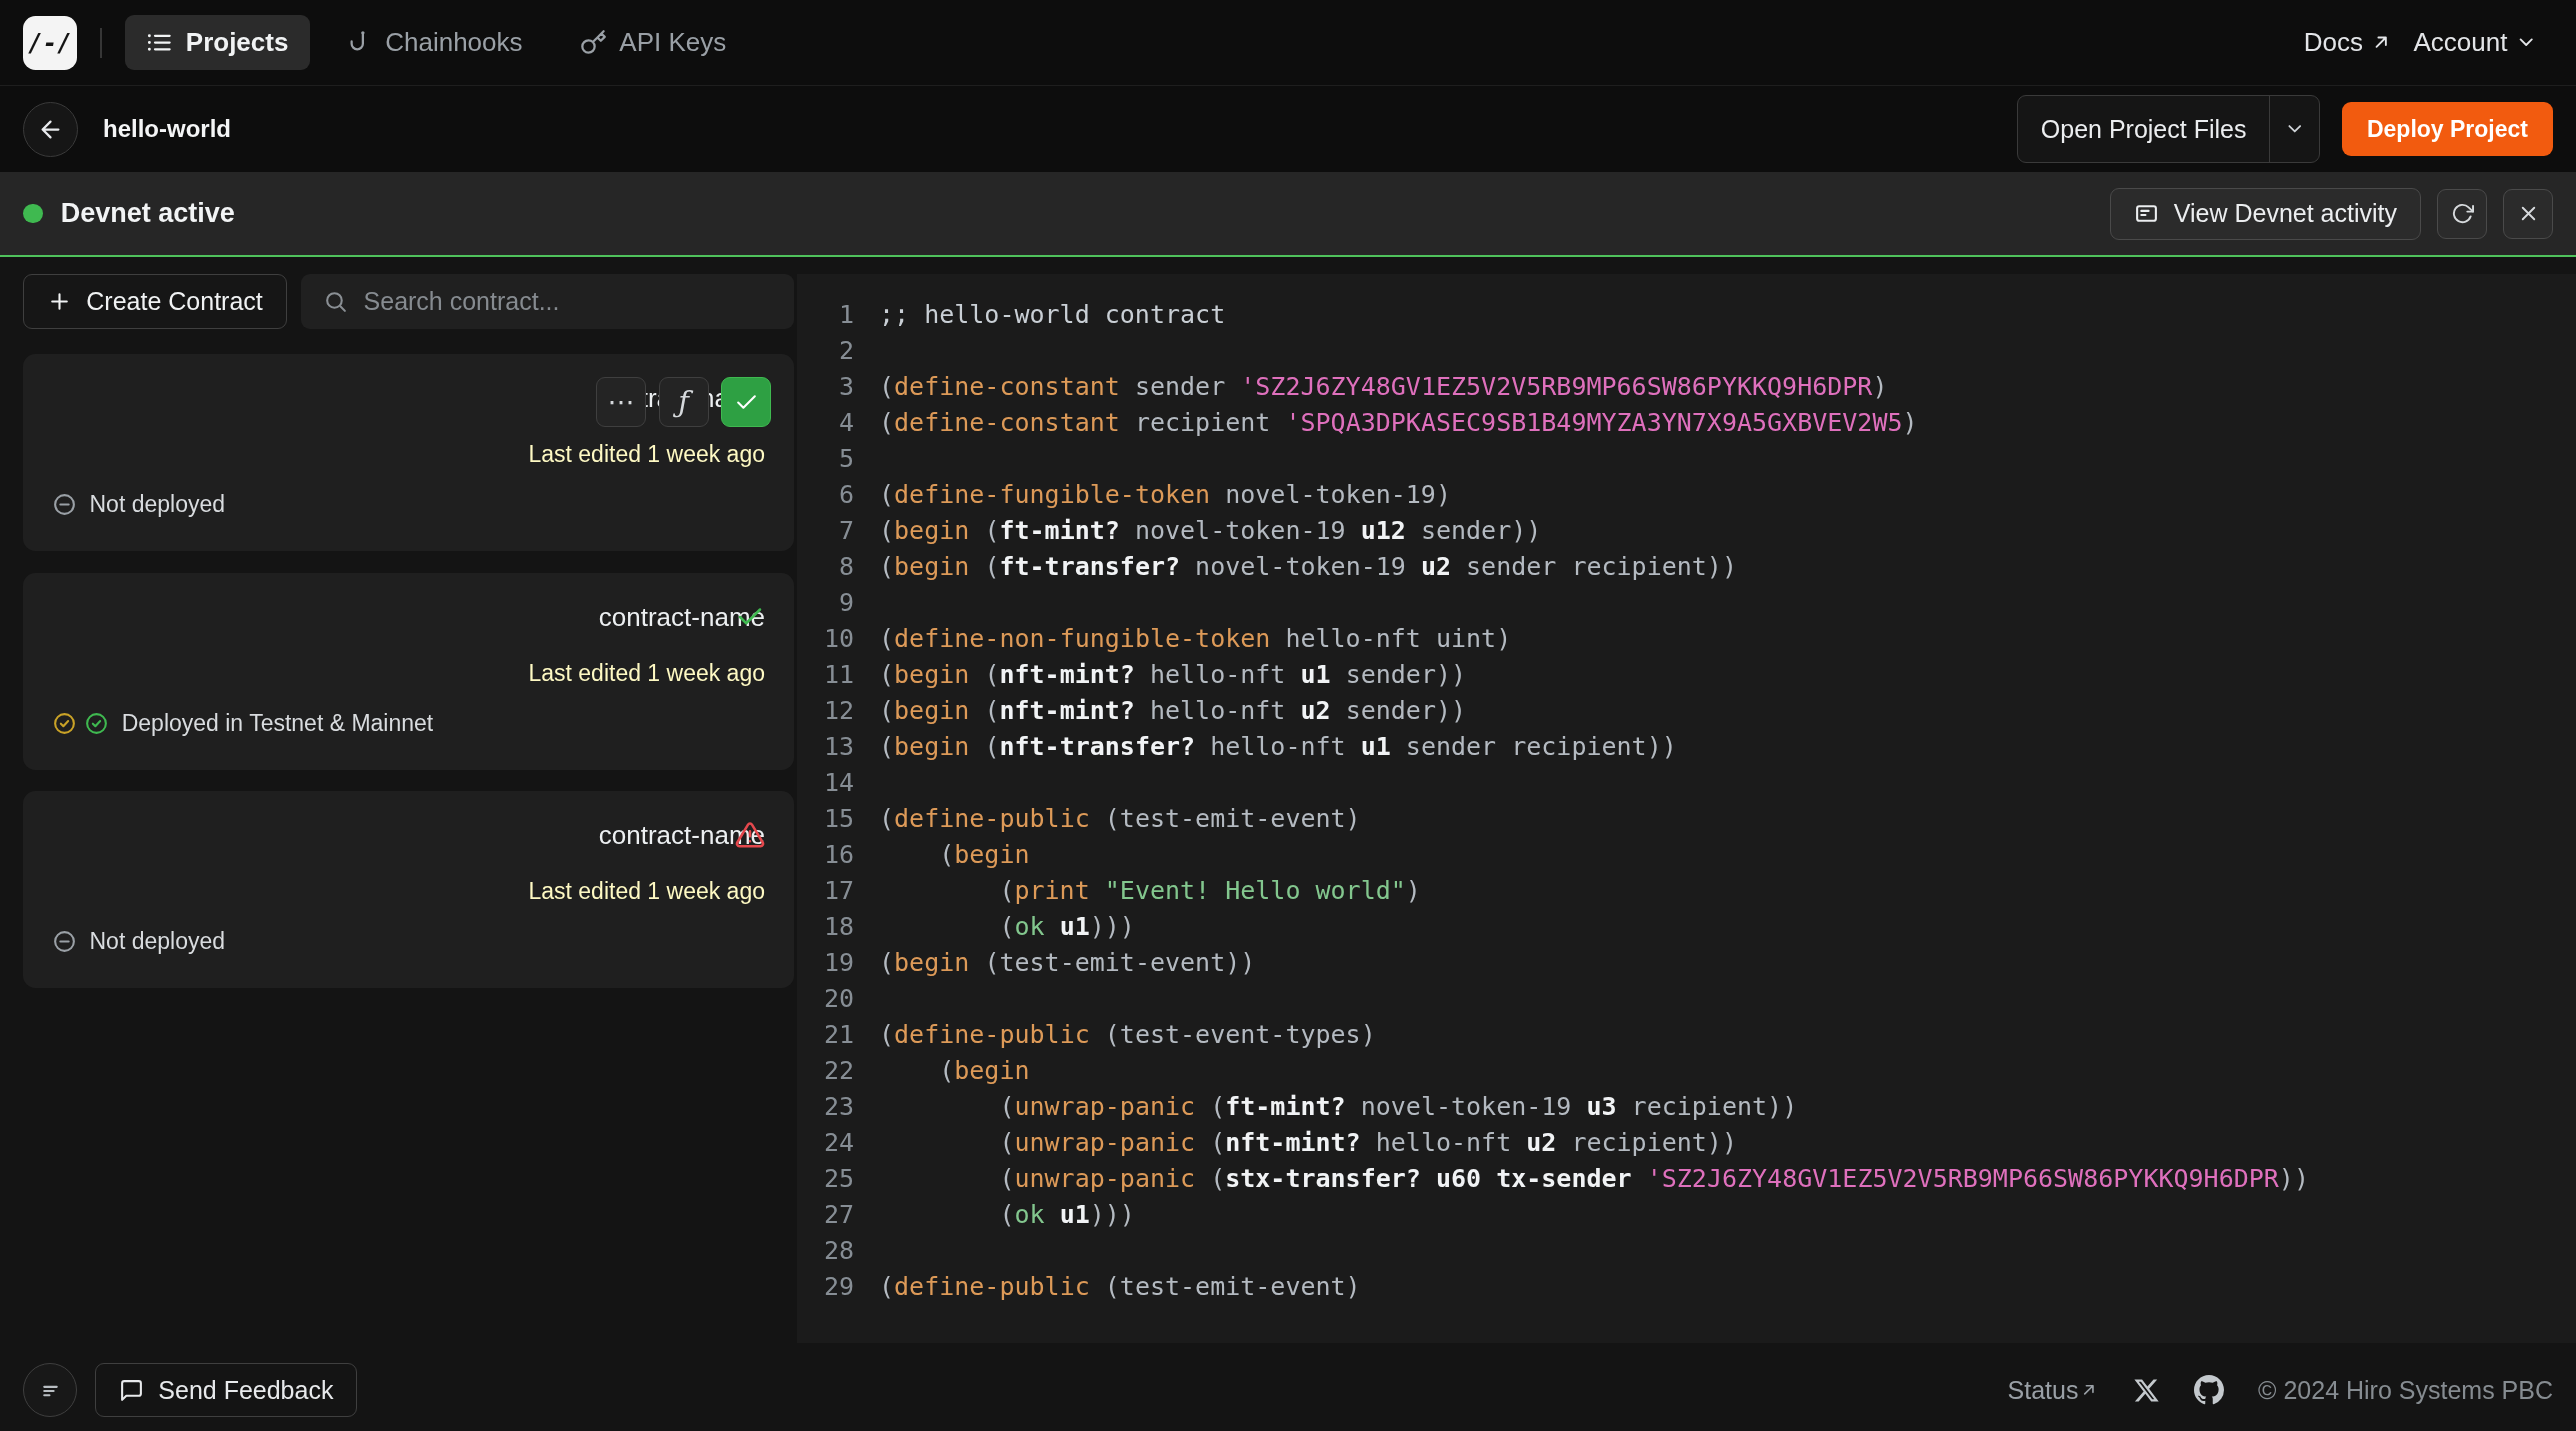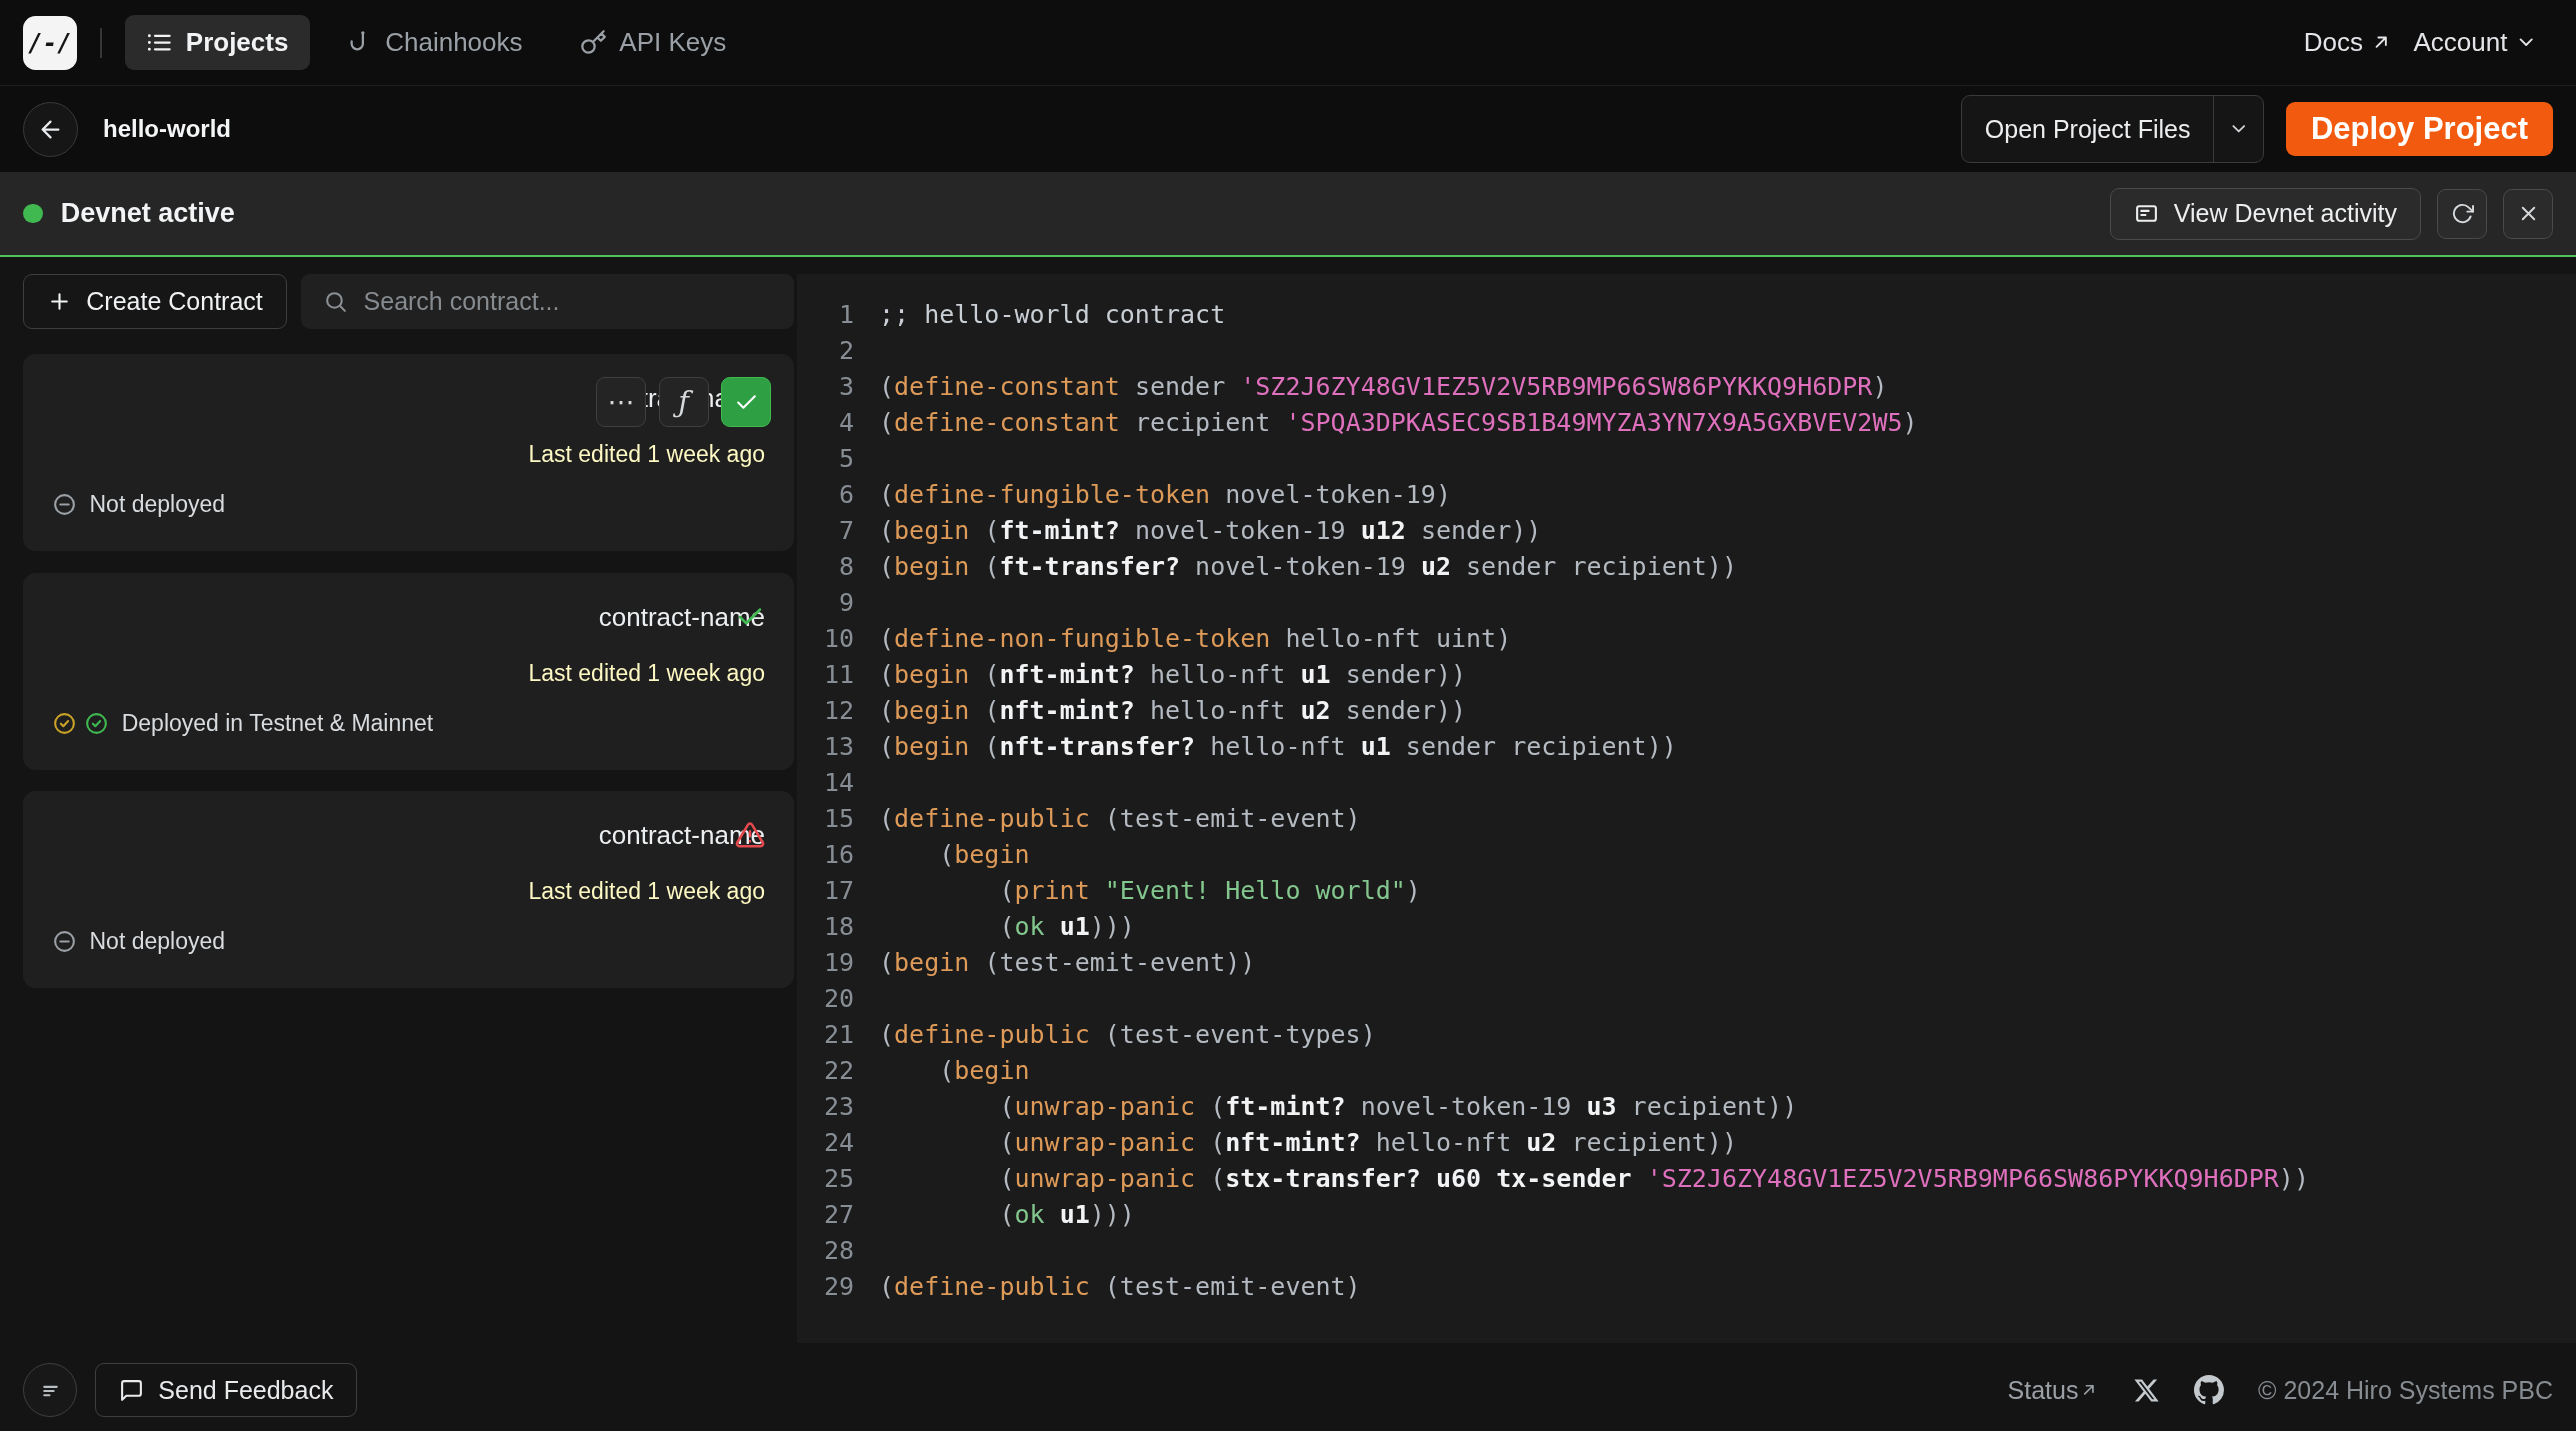--- a/index.html
+++ b/index.html
@@ -39,21 +39,21 @@
               color:#e8eaed; display:flex; align-items:center; justify-content:center; cursor:pointer; }
   .back-btn .ic { width:27px; height:27px; }
   .page-title { font-size:24px; font-weight:600; color:#f4f5f6; }
   .ph-right { display:flex; align-items:center; gap:21.5px; }
   .split-btn { display:flex; align-items:stretch; height:68px; border:1.8px solid #3a3a3a; border-radius:9px;
                background:#151515; overflow:hidden; cursor:pointer; }
   .split-main { display:flex; align-items:center; padding:0 23px; font-size:25px; color:#eceef0; font-weight:500; }
   .split-chev { display:flex; align-items:center; justify-content:center; width:50px; border-left:1.8px solid #3a3a3a; color:#cfd3d7; }
   .split-chev .ic { width:21.5px; height:21.5px; }
   .deploy-btn { height:54px; padding:0 25px; background:var(--accent,#f25b0f); border:none; border-radius:9px;
-                color:#fff; font-size:31px; font-weight:600; display:flex; align-items:center; cursor:pointer; font-family:inherit; }
+                color:#fff; font-size:23px; font-weight:600; display:flex; align-items:center; cursor:pointer; font-family:inherit; }
 
   
   .devnet { height:85px; flex:none; background:#262626; border-bottom:2.7px solid var(--devnet-line,#4fc25c);
             display:flex; align-items:center; justify-content:space-between; padding:0 23px; }
   .dv-left { display:flex; align-items:center; gap:18px; }
   .dv-dot { width:19.7px; height:19.7px; border-radius:50%; background:var(--green,#3fb950); }
   .dv-label { font-size:27px; font-weight:700; color:#f2f4f5; }
   .dv-right { display:flex; align-items:center; gap:16px; }
   .dv-activity { display:flex; align-items:center; gap:14.3px; height:52px; padding:0 23px; border:1.8px solid #4a4a4a;
                  border-radius:9px; background:#2b2b2b; color:#eceef0; font-size:25px; font-weight:500; cursor:pointer; }

